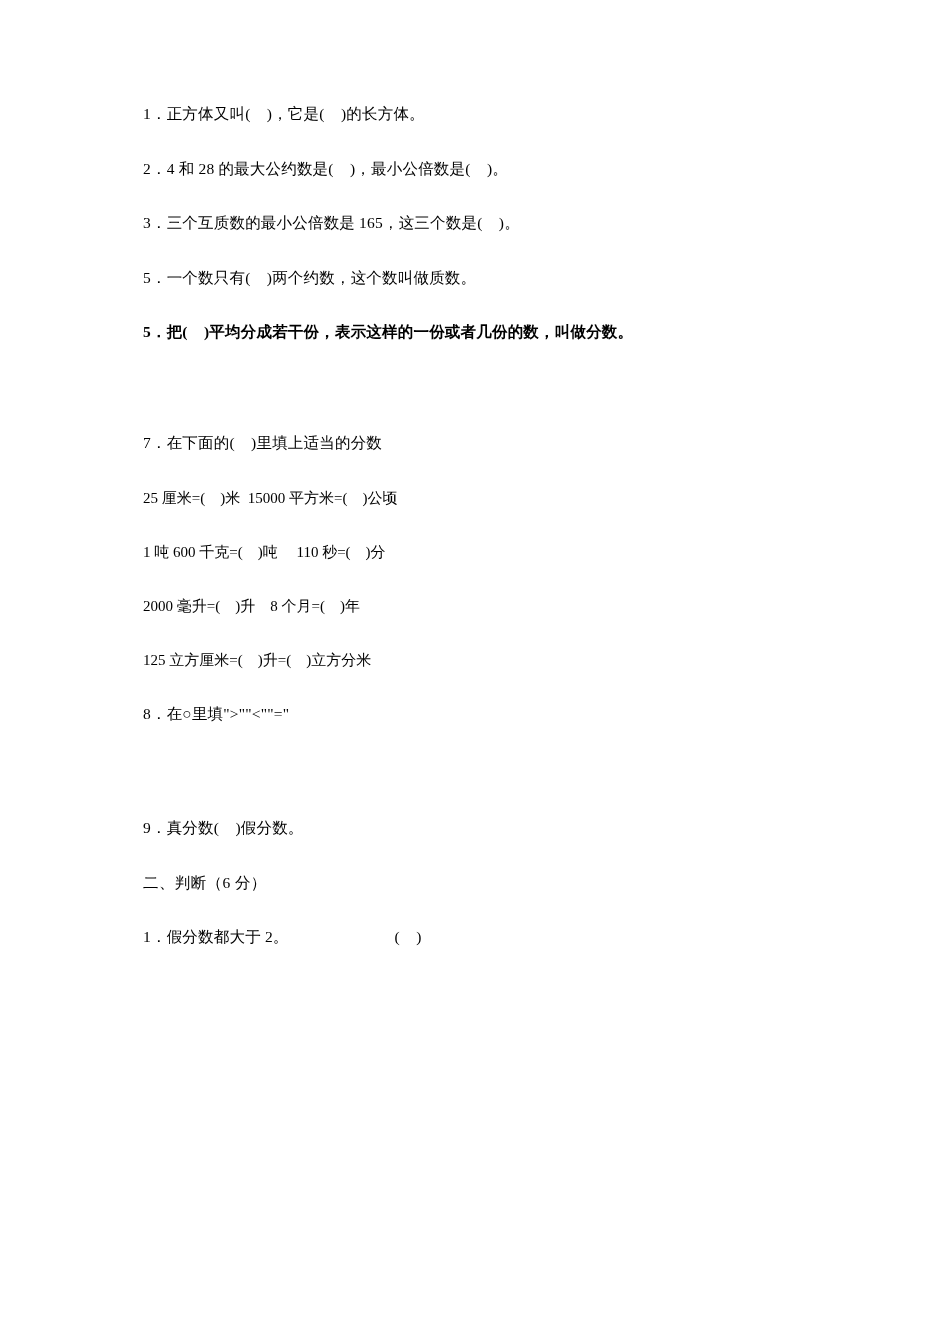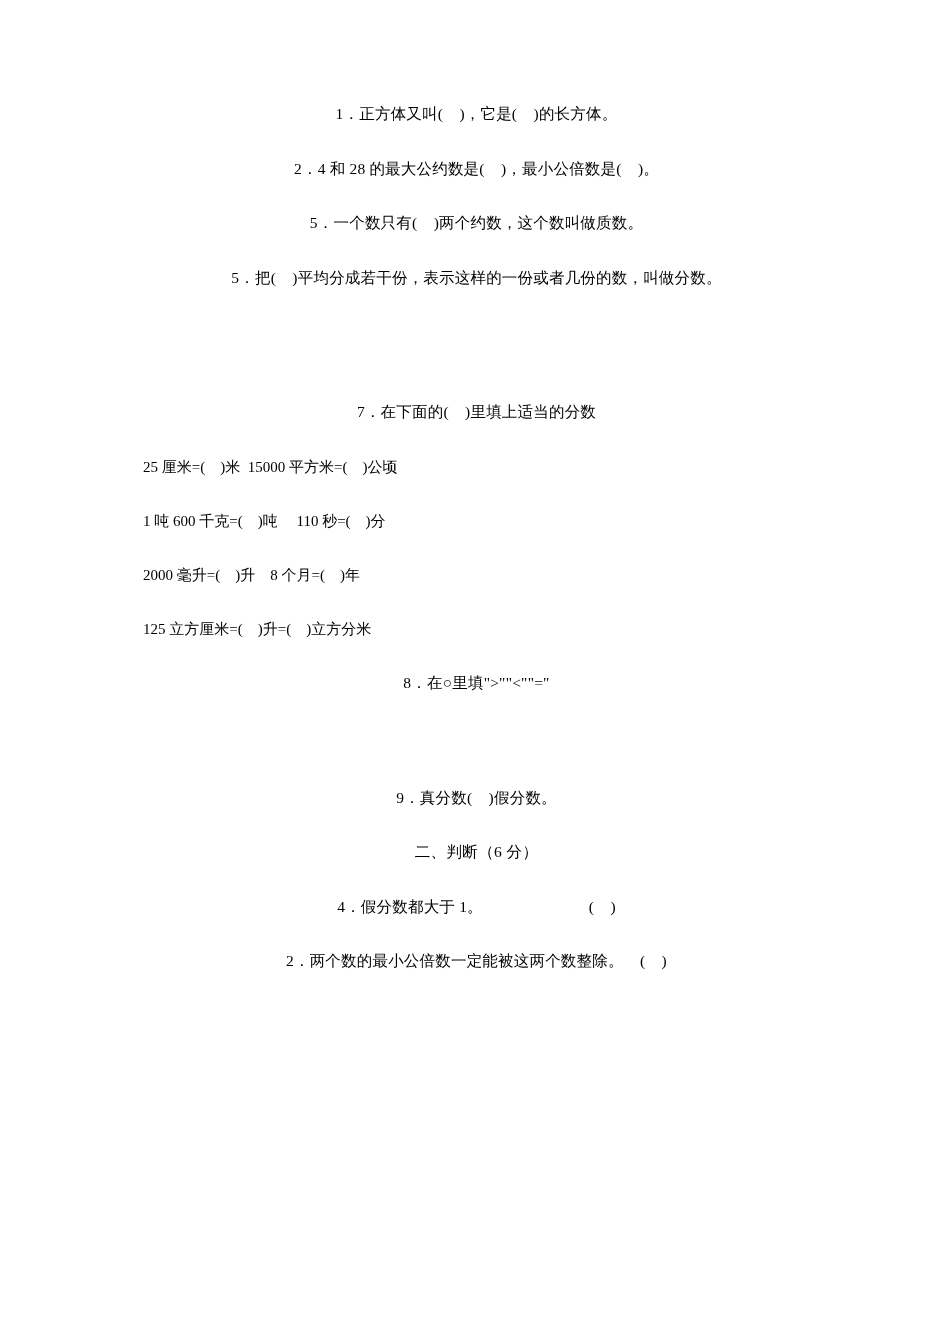--- a/index.html
+++ b/index.html
@@ -19,62 +19,61 @@
     height: 1344px;
     box-sizing: border-box;
     padding: 105px 140px 0 143px;
   }
   .line {
     font-size: 15.5px;
     line-height: 1.2;
     margin: 0 0 36px 0;
     white-space: pre-wrap;
     letter-spacing: 0.2px;
-    text-align: center;
   }
   .line.gap-after {
-    margin-bottom: 116px;
+    margin-bottom: 92px;
+    font-weight: bold;
   }
   .line.gap-after-2 {
     margin-bottom: 96px;
   }
   .section-heading {
     font-size: 15.5px;
     line-height: 1.2;
     margin: 12px 0 36px 0;
     font-weight: normal;
     letter-spacing: 0.4px;
-    text-align: center;
   }
   .conv-line {
     font-size: 15px;
     line-height: 1.2;
     margin: 0 0 36px 0;
     white-space: pre-wrap;
   }
 </style>
 </head>
 <body>
 
 <div class="page">
 
   <p class="line">1．正方体又叫(    )，它是(    )的长方体。</p>
   <p class="line">2．4 和 28 的最大公约数是(    )，最小公倍数是(    )。</p>
+  <p class="line">3．三个互质数的最小公倍数是 165，这三个数是(    )。</p>
   <p class="line">5．一个数只有(    )两个约数，这个数叫做质数。</p>
   <p class="line gap-after">5．把(    )平均分成若干份，表示这样的一份或者几份的数，叫做分数。</p>
 
   <p class="line">7．在下面的(    )里填上适当的分数</p>
 
   <p class="conv-line">25 厘米=(    )米  15000 平方米=(    )公顷</p>
   <p class="conv-line">1 吨 600 千克=(    )吨     110 秒=(    )分</p>
   <p class="conv-line">2000 毫升=(    )升    8 个月=(    )年</p>
   <p class="conv-line">125 立方厘米=(    )升=(    )立方分米</p>
 
   <p class="line gap-after-2">8．在○里填"&gt;""&lt;""="</p>
 
   <p class="line">9．真分数(    )假分数。</p>
 
   <h2 class="section-heading">二、判断（6 分）</h2>
 
-  <p class="line">4．假分数都大于 1。                          (    )</p>
-  <p class="line">2．两个数的最小公倍数一定能被这两个数整除。    (    )</p>
+  <p class="line">1．假分数都大于 2。                          (    )</p>
 
 </div>
 
 </body></html>

